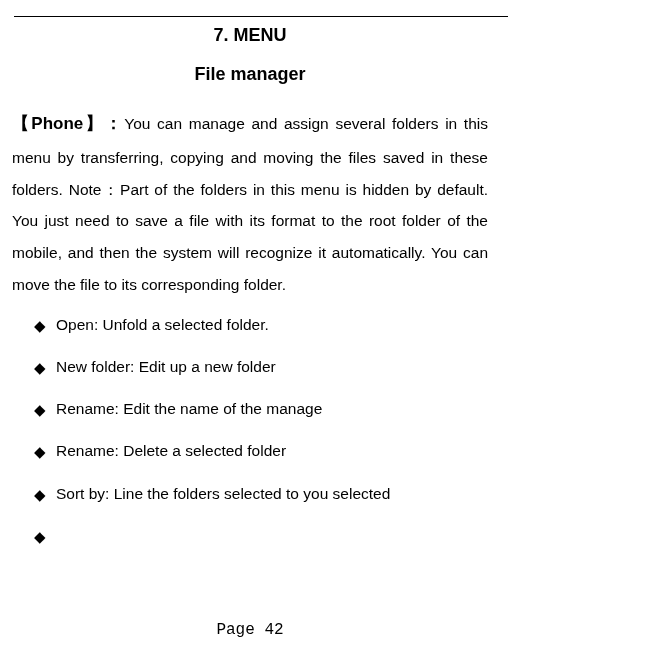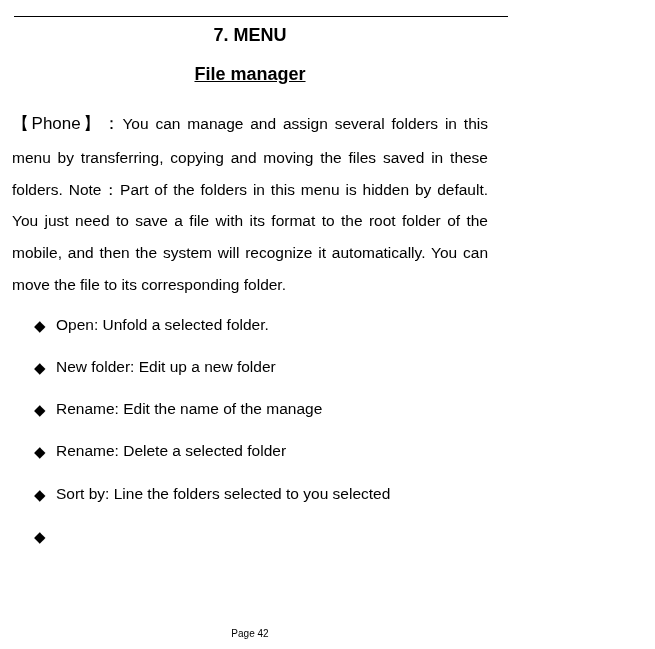--- a/index.html
+++ b/index.html
@@ -30,30 +30,29 @@
       font-size: 18px;
       font-weight: bold;
       text-align: center;
       margin-bottom: 18px;
     }
     .heading-section {
       font-size: 18px;
       font-weight: bold;
       text-align: center;
       margin-bottom: 22px;
-      text-decoration: underline;
     }
     .para {
       font-size: 15.5px;
       line-height: 2.05;
       text-align: justify;
       margin-bottom: 12px;
     }
     .bracket-label {
-      font-weight: normal;
+      font-weight: bold;
       font-size: 17px;
     }
     .note-bold {
       font-weight: normal;
     }
     .list {
       list-style: none;
       padding-left: 22px;
     }
     .list li {
@@ -68,22 +67,22 @@
       position: absolute;
       left: 0;
       top: 2px;
       font-size: 15px;
     }
     .page-number {
       position: absolute;
       bottom: 10px;
       width: 500px;
       text-align: center;
-      font-size: 10px;
-      font-family: Liberation Sans, sans-serif;
+      font-size: 16px;
+      font-family: Liberation Mono, monospace;
     }
   </style>
 </head>
 <body>
 
 <div class="page">
   <div class="top-rule"></div>
 
   <div class="heading-menu">7. MENU</div>
   <div class="heading-section">File manager</div>

